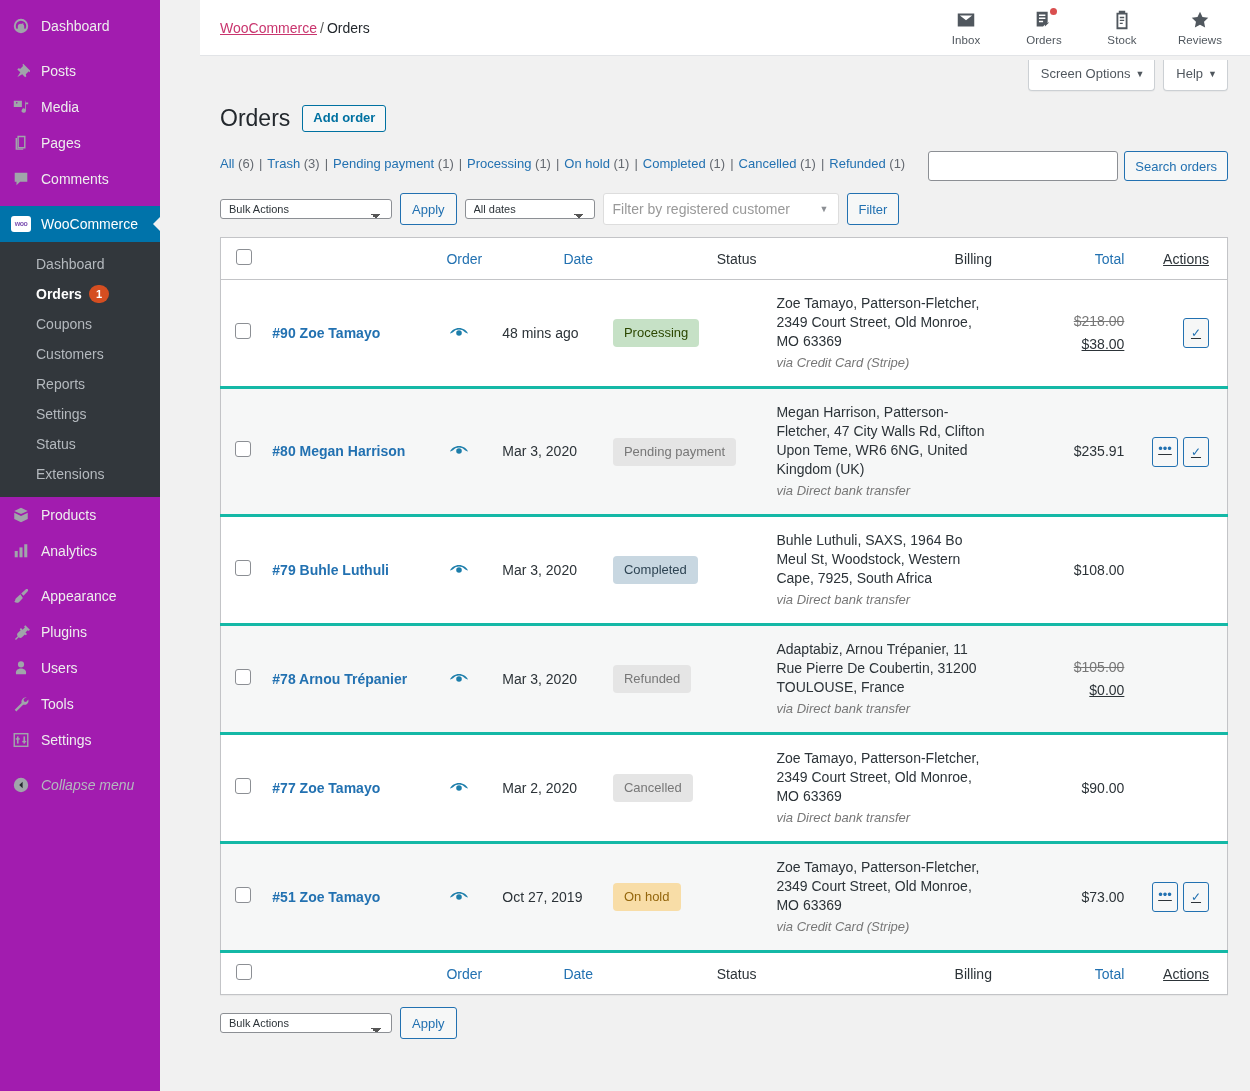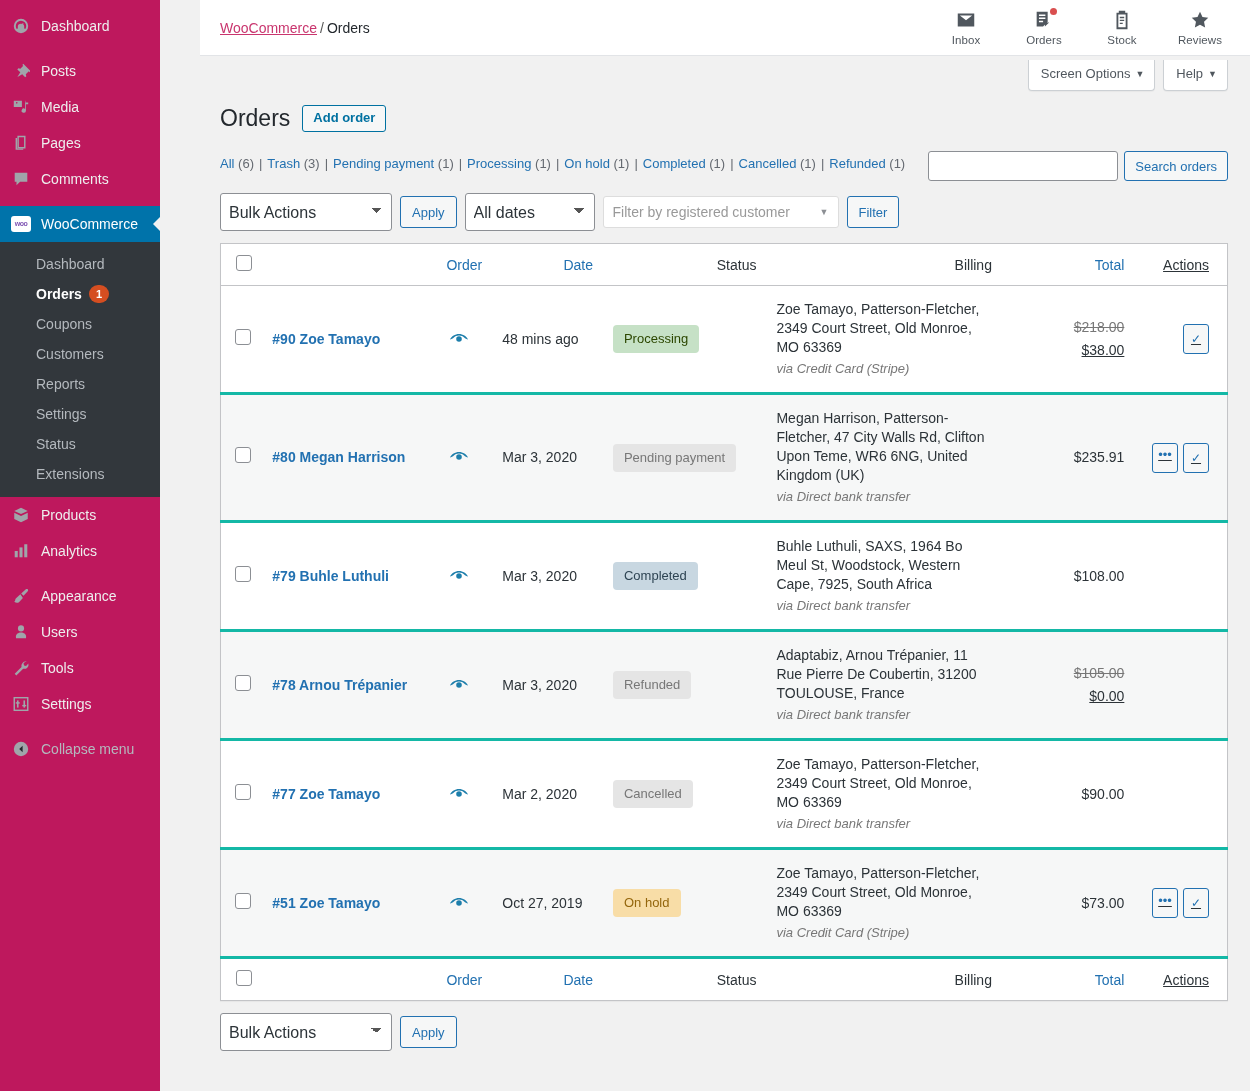--- a/index.html
+++ b/index.html
@@ -8,21 +8,21 @@
     margin: 0; padding: 0;
     width: 1250px; height: 1091px;
     background: #f1f1f1;
     font-family: "Liberation Sans", sans-serif;
     -webkit-font-smoothing: antialiased;
   }
   .app { display: flex; width: 1250px; height: 1091px; overflow: hidden; }
 
   
   .sidebar {
-    width: 160px; min-width: 160px; background: #be185d; color: #b4b9be;
+    width: 160px; min-width: 160px; background: #a21caf; color: #b4b9be;
     padding-top: 8px; height: 1091px; font-size: 14px;
   }
   .menu-item {
     display: flex; align-items: center; gap: 10px;
     padding: 8px 0 8px 11px; color: #b4b9be; line-height: 20px; cursor: pointer;
     position: relative;
   }
   .menu-item .mlabel { color: #eee; font-size: 14px; }
   .menu-item.active { background: #0073aa; }
   .menu-item.active .mlabel { color: #fff; font-weight: 400; }
@@ -38,21 +38,21 @@
   .submenu-item {
     padding: 6px 0 6px 36px; font-size: 14px; color: #b4b9be; line-height: 18px; cursor: pointer;
     display: flex; align-items: center; gap: 7px;
   }
   .submenu-item.current { color: #fff; font-weight: bold; }
   .count-badge {
     background: #d54e21; color: #fff; border-radius: 10px; font-size: 11px;
     font-weight: 600; padding: 1px 7px; line-height: 16px; display: inline-block;
   }
   .collapse-item { color: #b4b9be; }
-  .collapse-item .mlabel { color: #b4b9be !important; font-size: 14px; }
+  .collapse-item .mlabel { color: #b4b9be !important; font-size: 14px; font-style: italic; }
 
   
   .woo-logo {
     width: 20px; height: 16px; background: #fff; border-radius: 3px;
     display: flex; align-items: center; justify-content: center;
     font-size: 7px; font-weight: bold; color: #7f54b3; letter-spacing: -0.5px;
     position: relative;
   }
   .woo-logo:after {
     content: ""; position: absolute; bottom: -3px; left: 4px;
@@ -112,22 +112,22 @@
   }
   .search-btn {
     height: 30px; background: #f6f7f7; border: 1px solid #2271b1; border-radius: 3px;
     color: #2271b1; font-size: 13px; padding: 0 10px; cursor: pointer;
     font-family: "Liberation Sans", sans-serif;
   }
 
   .tablenav { display: flex; align-items: center; gap: 8px; margin-top: 12px; }
   .tablenav.bottom { margin-top: 12px; }
   select.wp-select {
-    height: 38px; border: 1px solid #8c8f94; border-radius: 3px; background: #fff;
-    font-size: 16px; color: #2c3338; padding: 0 26px 0 8px; cursor: pointer;
+    height: 20px; border: 1px solid #8c8f94; border-radius: 3px; background: #fff;
+    font-size: 11px; color: #2c3338; padding: 0 26px 0 8px; cursor: pointer;
     font-family: "Liberation Sans", sans-serif;
     -webkit-appearance: none; appearance: none;
     background-image: linear-gradient(45deg, transparent 50%, #555 50%), linear-gradient(135deg, #555 50%, transparent 50%);
     background-position: calc(100% - 15px) 14px, calc(100% - 10px) 14px;
     background-size: 5px 5px, 5px 5px; background-repeat: no-repeat;
   }
   .bulk-select { width: 172px; }
   .dates-select { width: 130px; }
   .btn-secondary {
     height: 32px; background: #f6f7f7; border: 1px solid #2271b1; border-radius: 3px;
@@ -316,20 +316,28 @@
 
     <div class="menu-item">
       <span class="ico">
         <svg width="18" height="18" viewBox="0 0 20 20" fill="#a0a5aa">
             <path d="M17.5 2.6c-.6-.6-1.5-.5-2.1 0l-5.2 4.6 2.6 2.6 4.7-5.1c.5-.6.6-1.5 0-2.1zM9.3 8.1l-4.8 4.3c-.6.5-.9 1.3-.9 2.1 0 .6-.3 1.2-.8 1.7l-.3.3.4.3c.7.5 1.6.8 2.5.8 1 0 1.9-.3 2.6-1l4.1-4.5-2.8-4z"></path>
           </svg>
       </span>
       <span class="mlabel">Appearance</span>
     </div>
 
+    <div class="menu-item">
+      <span class="ico">
+        <svg width="18" height="18" viewBox="0 0 20 20" fill="#a0a5aa">
+            <path d="M14.8 2.4l-1.4 1.4 1 1-2.6 2.6-1.8-1.8-1.4 1.4 1 1-3.2 3.2c-1 1-1 2.6 0 3.6l-3.1 3.1 1.1 1.1 3.1-3.1c1 1 2.6 1 3.6 0l3.2-3.2 1 1 1.4-1.4-1.8-1.8L17.5 8l1 1 1.4-1.4-5.1-5.2z"></path>
+          </svg>
+      </span>
+      <span class="mlabel">Plugins</span>
+    </div>
 
     <div class="menu-item">
       <span class="ico">
         <svg width="18" height="18" viewBox="0 0 20 20" fill="#a0a5aa">
             <circle cx="10" cy="6" r="3.4"></circle>
             <path d="M10 10.6c-3.1 0-5.6 1.9-5.6 4.2V17h11.2v-2.2c0-2.3-2.5-4.2-5.6-4.2z"></path>
           </svg>
       </span>
       <span class="mlabel">Users</span>
     </div>

